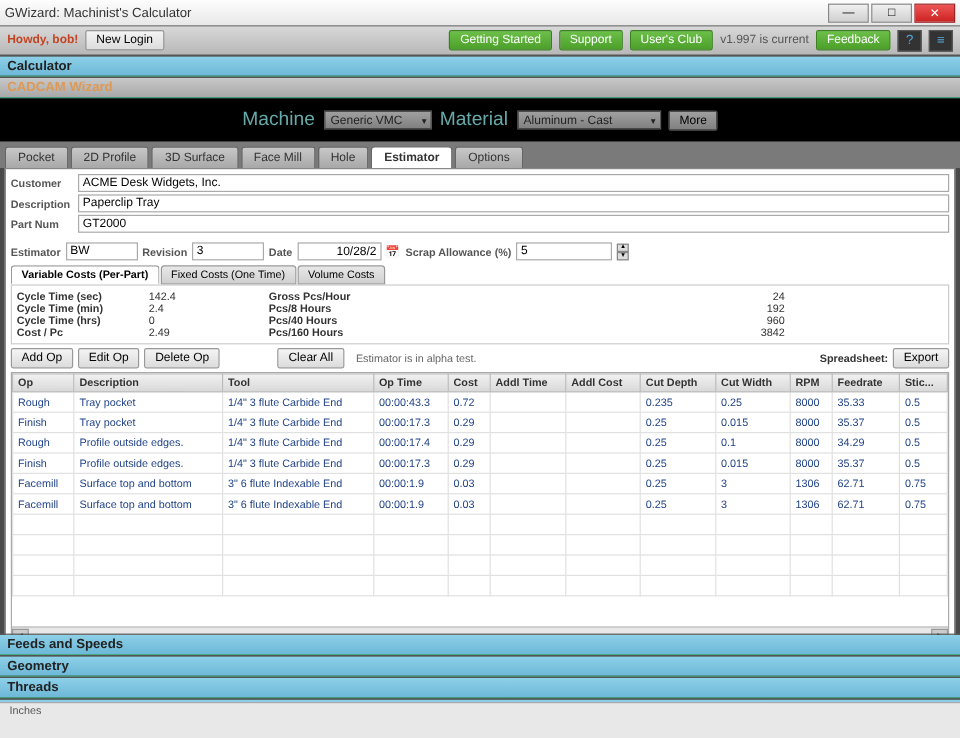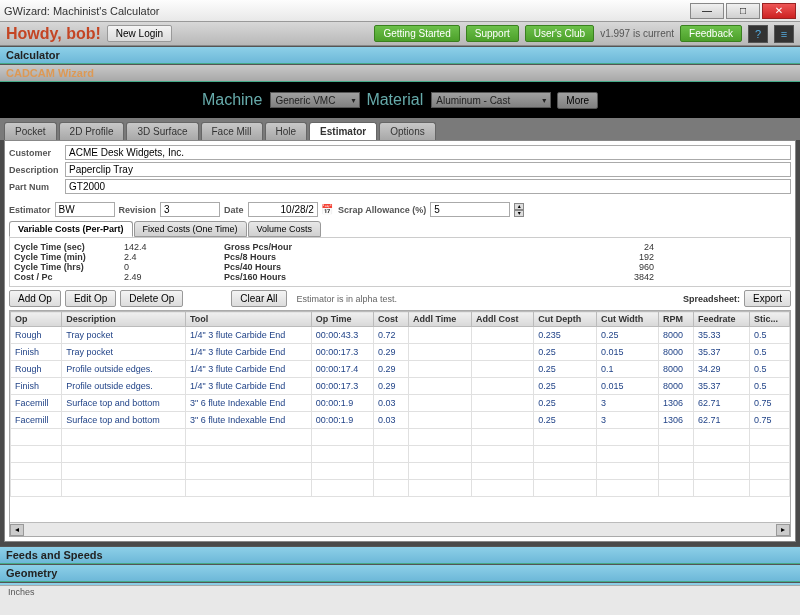--- a/index.html
+++ b/index.html
@@ -3,21 +3,21 @@
 <meta charset="utf-8">
 <style>
 * { box-sizing: border-box; margin: 0; padding: 0; font-family: Arial, sans-serif; }
 body { background: #4a4a4a; font-size: 10px; width: 800px; height: 615px; overflow: hidden; }
 .titlebar { background: linear-gradient(#fdfdfd,#e8e8e8); height: 22px; display:flex; align-items:center; padding:0 4px; border-bottom:1px solid #999; }
 .titlebar .title { flex:1; color:#333; font-size:11px; }
 .winbtns { display:flex; gap:2px; }
 .winbtn { width:34px; height:16px; display:flex; align-items:center; justify-content:center; font-size:10px; border:1px solid #888; background:linear-gradient(#f0f0f0,#d0d0d0); cursor:pointer; }
 .winbtn.close { background:linear-gradient(#e55,#c22); color:#fff; border-color:#922; }
 .topbar { background:linear-gradient(#d8d8d8,#b8b8b8); height:24px; display:flex; align-items:center; padding:0 6px; gap:6px; border-bottom:1px solid #888; }
-.greet { color:#c44524; font-weight:bold; font-size:16px; }
+.greet { color:#c44524; font-weight:bold; font-size:10px; }
 .btn { background:linear-gradient(#f4f4f4,#dcdcdc); border:1px solid #999; border-radius:2px; padding:2px 8px; font-size:10px; cursor:pointer; }
 .btn.green { background:linear-gradient(#6cc04a,#4ca02a); border-color:#3a8020; color:#fff; }
 .spacer { flex:1; }
 .version { color:#555; font-size:10px; }
 .iconbtn { width:20px; height:18px; background:#333; border:1px solid #555; display:flex; align-items:center; justify-content:center; color:#5ad; font-size:11px; cursor:pointer; }
 .accordion-bar { background:linear-gradient(#8dd0e8,#6db8d8); border-top:1px solid #555; border-bottom:1px solid #4a8; padding:2px 6px; font-size:11px; font-weight:bold; color:#222; cursor:pointer; }
 .accordion-bar.orange { background:linear-gradient(#c8c8c8,#a8a8a8); color:#d95; }
 .dark-panel { background:#000; padding:6px; display:flex; justify-content:center; gap:6px; align-items:center; height:36px; }
 .dark-panel label { color:#6aa; font-size:16px; margin-right:2px; }
 .combo { background:linear-gradient(#a0a0a0,#808080); border:1px solid #555; color:#222; padding:1px 4px; font-size:10px; height:16px; display:flex; align-items:center; min-width:90px; position:relative; cursor:pointer; }
@@ -340,16 +340,17 @@
       <div class="arrow">◂</div>
       <div class="track"></div>
       <div class="arrow">▸</div>
     </div>
   </div>
 </div>
 
 <div class="lower-acc">
   <div class="accordion-bar">Feeds and Speeds</div>
   <div class="accordion-bar">Geometry</div>
+  <div class="accordion-bar">Threads</div>
   <div class="accordion-bar">Setup</div>
 </div>
 
 <div class="status">Inches</div>
 
 </body></html>

